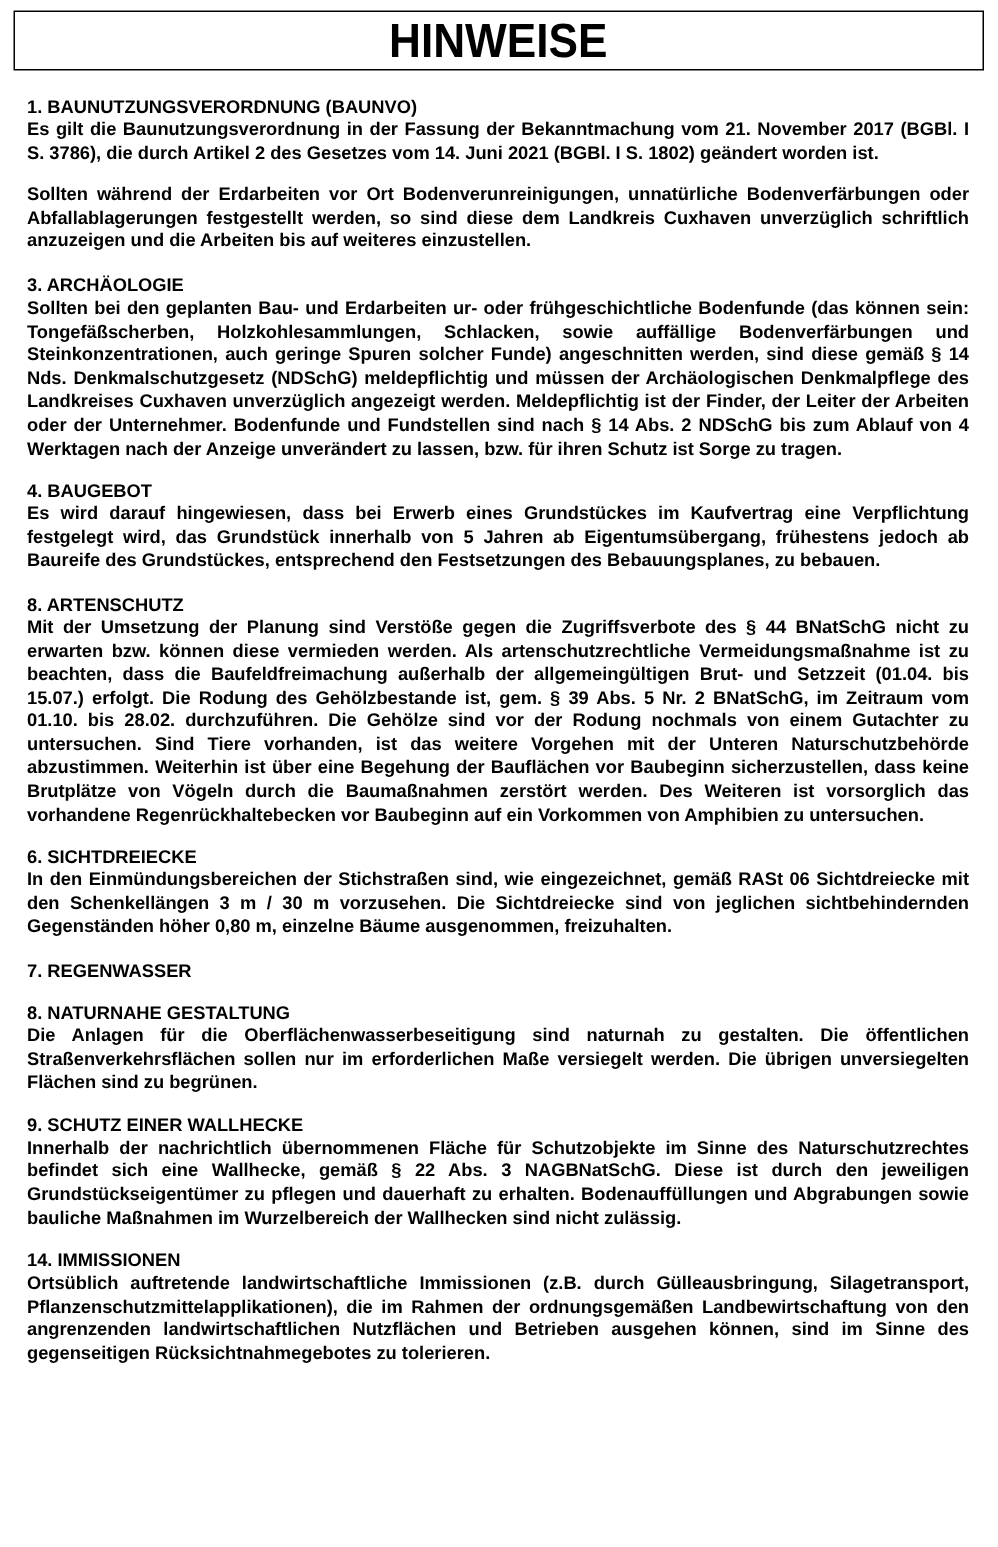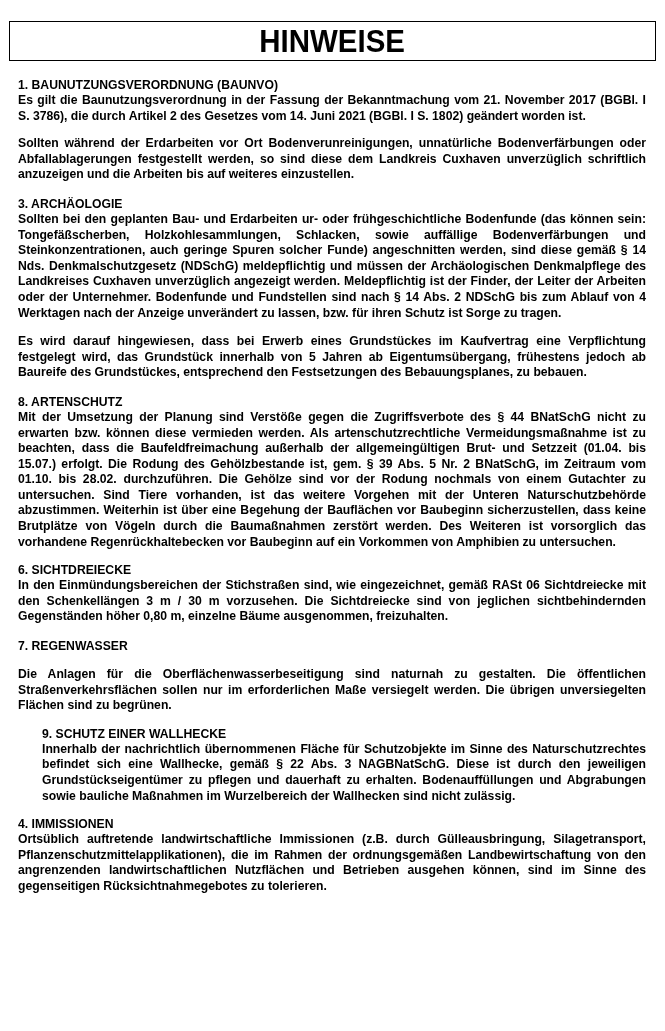--- a/index.html
+++ b/index.html
@@ -11,42 +11,42 @@
       width: 665px;
       height: 1031px;
       position: relative;
       overflow: hidden;
       font-family: "Liberation Sans", sans-serif;
       color: #000000;
     }
     .title-box {
       position: absolute;
       left: 9px;
-      top: 21px;
+      top: 7px;
       width: 645px;
       height: 38px;
       border: 1.5px solid #000;
       display: flex;
       align-items: center;
       justify-content: center;
       text-align: right;
     }
     .title-box h1 {
       margin: 0;
       font-family: "Liberation Sans", sans-serif;
       font-weight: bold;
       font-size: 32px;
       letter-spacing: 0px;
       transform: scaleX(0.92);
       line-height: 1;
     }
     .content {
       position: absolute;
       left: 18px;
-      top: 78px;
+      top: 64px;
       width: 628px;
     }
     .section {
       margin: 0 0 14px 0;
     }
     .section h2 {
       margin: 0;
       font-size: 12.2px;
       font-weight: bold;
       line-height: 15px;
@@ -60,21 +60,21 @@
       font-weight: bold;
     }
     .s1 { margin-bottom: 12px; }
     .s2 { margin-bottom: 14px; }
     .s3 { margin-bottom: 13px; }
     .s4 { margin-bottom: 14px; }
     .s5 { margin-bottom: 13px; }
     .s6 { margin-bottom: 14px; }
     .s7 { margin-bottom: 13px; }
     .s8 { margin-bottom: 13px; }
-    .s9 { margin-bottom: 13px; margin-left: 24px; }
+    .s9 { margin-bottom: 13px; }
   </style>
 </head>
 <body>
 
 <div class="title-box">
   <h1>HINWEISE</h1>
 </div>
 
 <div class="content">
   <div class="section s1">
@@ -82,37 +82,39 @@
     <p>Es gilt die Baunutzungsverordnung in der Fassung der Bekanntmachung vom 21. November 2017 (BGBl. I S. 3786), die durch Artikel 2 des Gesetzes vom 14. Juni 2021 (BGBl. I S. 1802) geändert worden ist.</p>
   </div>
   <div class="section s2">
     <p>Sollten während der Erdarbeiten vor Ort Bodenverunreinigungen, unnatürliche Bodenverfärbungen oder Abfallablagerungen festgestellt werden, so sind diese dem Landkreis Cuxhaven unverzüglich schriftlich anzuzeigen und die Arbeiten bis auf weiteres einzustellen.</p>
   </div>
   <div class="section s3">
     <h2>3. ARCHÄOLOGIE</h2>
     <p>Sollten bei den geplanten Bau- und Erdarbeiten ur- oder frühgeschichtliche Bodenfunde (das können sein: Tongefäßscherben, Holzkohlesammlungen, Schlacken, sowie auffällige Bodenverfärbungen und Steinkonzentrationen, auch geringe Spuren solcher Funde) angeschnitten werden, sind diese gemäß § 14 Nds. Denkmalschutzgesetz (NDSchG) meldepflichtig und müssen der Archäologischen Denkmalpflege des Landkreises Cuxhaven unverzüglich angezeigt werden. Meldepflichtig ist der Finder, der Leiter der Arbeiten oder der Unternehmer. Bodenfunde und Fundstellen sind nach § 14 Abs. 2 NDSchG bis zum Ablauf von 4 Werktagen nach der Anzeige unverändert zu lassen, bzw. für ihren Schutz ist Sorge zu tragen.</p>
   </div>
   <div class="section s4">
+    <h2>4. BAUGEBOT</h2>
     <p>Es wird darauf hingewiesen, dass bei Erwerb eines Grundstückes im Kaufvertrag eine Verpflichtung festgelegt wird, das Grundstück innerhalb von 5 Jahren ab Eigentumsübergang, frühestens jedoch ab Baureife des Grundstückes, entsprechend den Festsetzungen des Bebauungsplanes, zu bebauen.</p>
   </div>
   <div class="section s5">
     <h2>8. ARTENSCHUTZ</h2>
     <p>Mit der Umsetzung der Planung sind Verstöße gegen die Zugriffsverbote des § 44 BNatSchG nicht zu erwarten bzw. können diese vermieden werden. Als artenschutzrechtliche Vermeidungsmaßnahme ist zu beachten, dass die Baufeldfreimachung außerhalb der allgemeingültigen Brut- und Setzzeit (01.04. bis 15.07.) erfolgt. Die Rodung des Gehölzbestande ist, gem. § 39 Abs. 5 Nr. 2 BNatSchG, im Zeitraum vom 01.10. bis 28.02. durchzuführen. Die Gehölze sind vor der Rodung nochmals von einem Gutachter zu untersuchen. Sind Tiere vorhanden, ist das weitere Vorgehen mit der Unteren Naturschutzbehörde abzustimmen. Weiterhin ist über eine Begehung der Bauflächen vor Baubeginn sicherzustellen, dass keine Brutplätze von Vögeln durch die Baumaßnahmen zerstört werden. Des Weiteren ist vorsorglich das vorhandene Regenrückhaltebecken vor Baubeginn auf ein Vorkommen von Amphibien zu untersuchen.</p>
   </div>
   <div class="section s6">
     <h2>6. SICHTDREIECKE</h2>
     <p>In den Einmündungsbereichen der Stichstraßen sind, wie eingezeichnet, gemäß RASt 06 Sichtdreiecke mit den Schenkellängen 3 m / 30 m vorzusehen. Die Sichtdreiecke sind von jeglichen sichtbehindernden Gegenständen höher 0,80 m, einzelne Bäume ausgenommen, freizuhalten.</p>
   </div>
   <div class="section s7">
     <h2>7. REGENWASSER</h2>
   </div>
   <div class="section s8">
+    <h2>8. NATURNAHE GESTALTUNG</h2>
     <p>Die Anlagen für die Oberflächenwasserbeseitigung sind naturnah zu gestalten. Die öffentlichen Straßenverkehrsflächen sollen nur im erforderlichen Maße versiegelt werden. Die übrigen unversiegelten Flächen sind zu begrünen.</p>
   </div>
   <div class="section s9">
     <h2>9. SCHUTZ EINER WALLHECKE</h2>
     <p>Innerhalb der nachrichtlich übernommenen Fläche für Schutzobjekte im Sinne des Naturschutzrechtes befindet sich eine Wallhecke, gemäß § 22 Abs. 3 NAGBNatSchG. Diese ist durch den jeweiligen Grundstückseigentümer zu pflegen und dauerhaft zu erhalten. Bodenauffüllungen und Abgrabungen sowie bauliche Maßnahmen im Wurzelbereich der Wallhecken sind nicht zulässig.</p>
   </div>
   <div class="section s10">
-    <h2>4. IMMISSIONEN</h2>
+    <h2>14. IMMISSIONEN</h2>
     <p>Ortsüblich auftretende landwirtschaftliche Immissionen (z.B. durch Gülleausbringung, Silagetransport, Pflanzenschutzmittelapplikationen), die im Rahmen der ordnungsgemäßen Landbewirtschaftung von den angrenzenden landwirtschaftlichen Nutzflächen und Betrieben ausgehen können, sind im Sinne des gegenseitigen Rücksichtnahmegebotes zu tolerieren.</p>
   </div>
 </div>
 
 </body></html>

